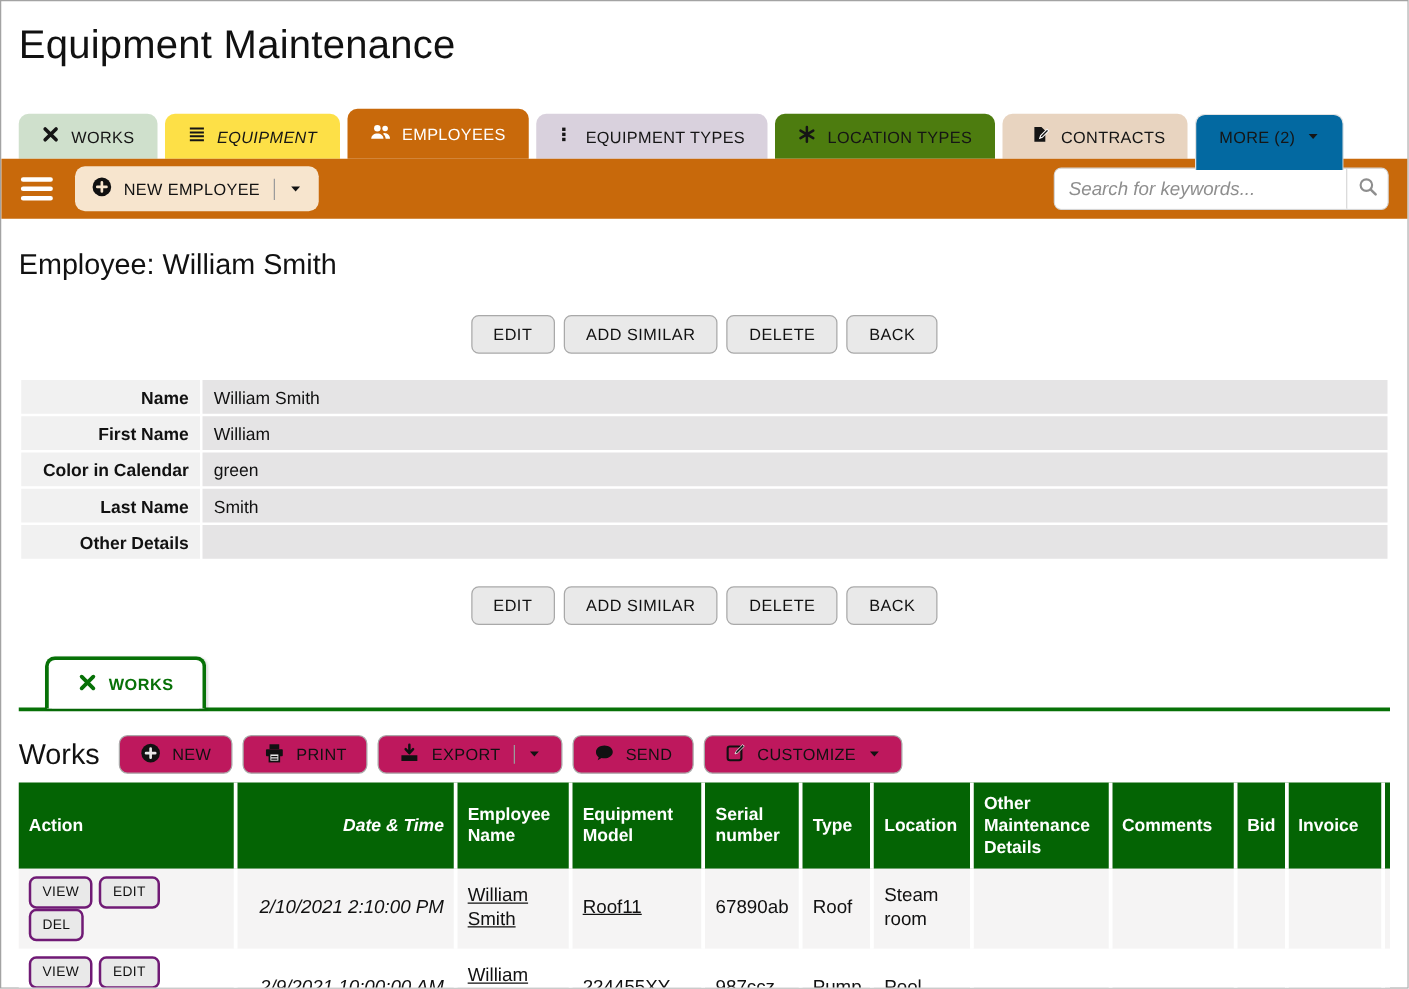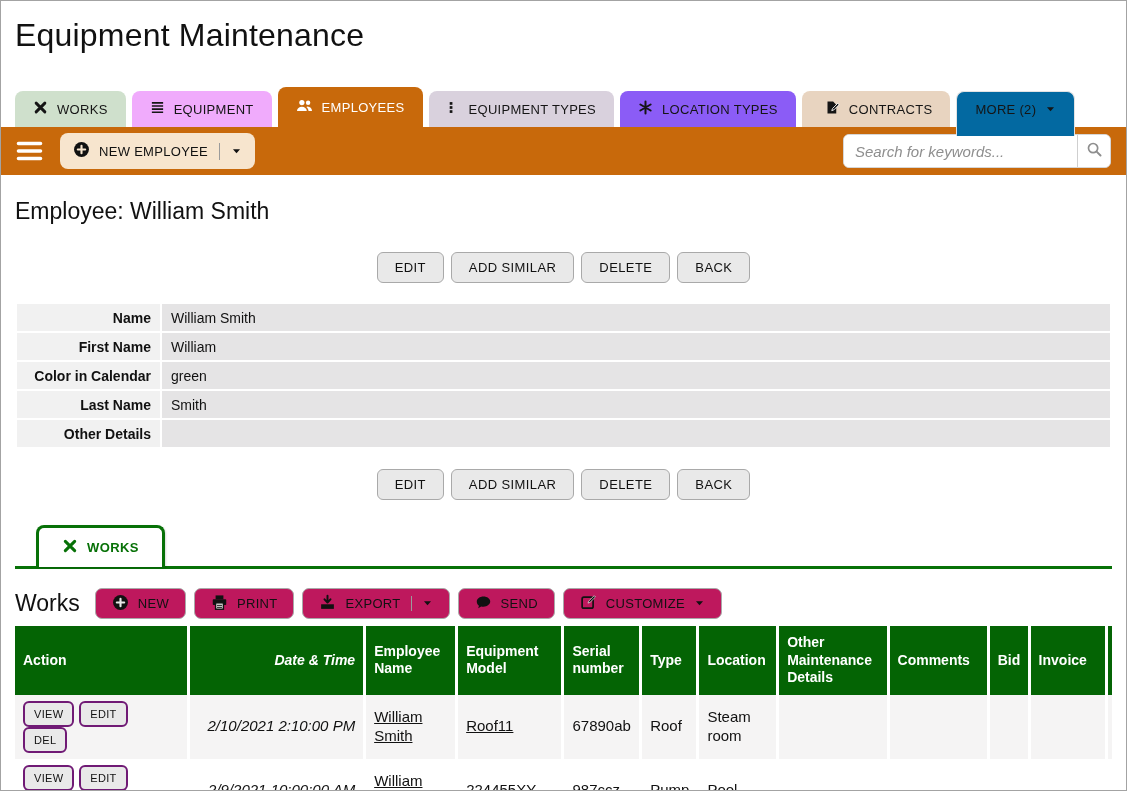--- a/index.html
+++ b/index.html
@@ -13,24 +13,24 @@
   .app-title { font-size: 32px; font-weight: 500; margin: 16px 0 16px 14px; letter-spacing: .2px; }
   
   .tabs { display: flex; align-items: flex-end; gap: 6px; padding: 0 14px; margin-top: 37px; height: 36px; }
   .tab {
     display: inline-flex; align-items: center; gap: 9px; height: 36px;
     padding: 0 18px; border-radius: 8px 8px 0 0; font-size: 13px; letter-spacing: .3px;
     color: #151515; cursor: pointer; white-space: nowrap;
   }
   .tab svg { flex: 0 0 auto; }
   .tab--works { background: #cfe0cc; }
-  .tab--equipment { background: #f0abfc; }
+  .tab--equipment { background: #fde047; font-style: italic; }
   .tab--employees { background: #c8690b; color: #fff; height: 40px; }
   .tab--equipment-types { background: #d9d1dd; }
-  .tab--location-types { background: #8b5cf6; }
+  .tab--location-types { background: #4d7c0f; }
   .tab--contracts { background: #e8d4c0; padding-left: 23px; }
   .tab--more { background: #0369a1; border: 1px solid #e3e3e3; border-bottom: none; height: 45px; margin-bottom: -9px; z-index: 3; position: relative; align-items: flex-start; padding-top: 10px; }
   
   .toolbar {
     height: 48px; background: #c8690b; display: flex; align-items: center;
     padding: 0 15px; position: relative;
   }
   .hamburger { width: 27px; height: 22px; cursor: pointer; margin-right: 17px; }
   .btn-new-record {
     display: inline-flex; align-items: center; gap: 9px; background: #f7e5ce;

